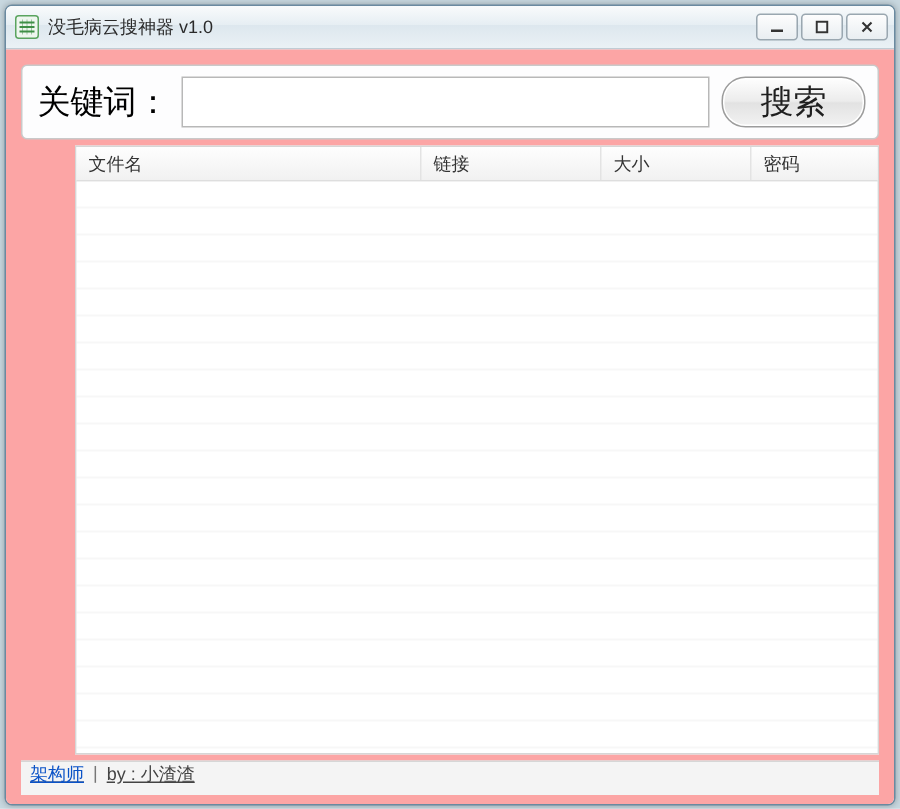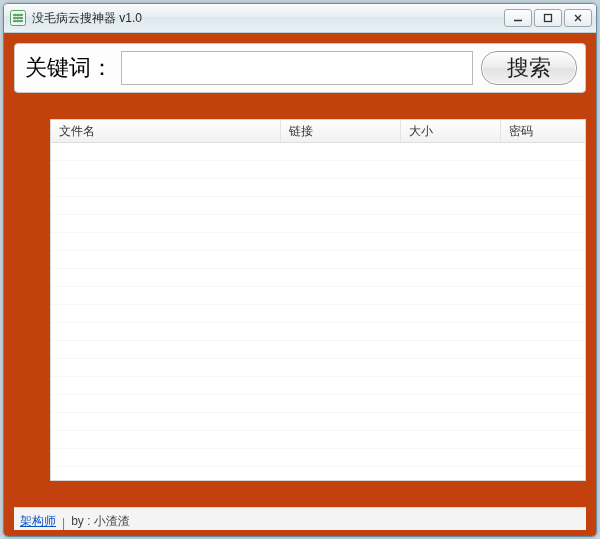--- a/index.html
+++ b/index.html
@@ -68,25 +68,25 @@
     align-items: center;
     justify-content: center;
     color: #444;
     box-sizing: border-box;
   }
   .win-btn svg { display:block; }
 
   
   .client {
     flex: 1 1 auto;
-    background: #c2410c;
+    background: #fca5a5;
     display: flex;
     flex-direction: column;
     padding: 10px 10px 6px 10px;
-    gap: 26px;
+    gap: 4px;
     box-sizing: border-box;
   }
 
   
   .search-row {
     display: flex;
     align-items: stretch;
     gap: 8px;
     flex: 0 0 auto;
     border: 1px solid #c9c9c9;
@@ -170,25 +170,26 @@
     background-size: 100% 18px;
   }
 
   
   .statusbar {
     flex: 0 0 auto;
     height: 22px;
     border-top: 1px solid #d6d6d6;
     background: #f4f4f4;
     display: flex;
-    align-items: flex-end;
+    align-items: flex-start;
     gap: 6px;
     padding: 0 6px;
     font-size: 12px;
     color: #444;
+    text-decoration: underline;
   }
   .status-link {
     color: #0a52c7;
     text-decoration: underline;
     cursor: pointer;
   }
   .status-sep {
     color: #777;
   }
 </style>

